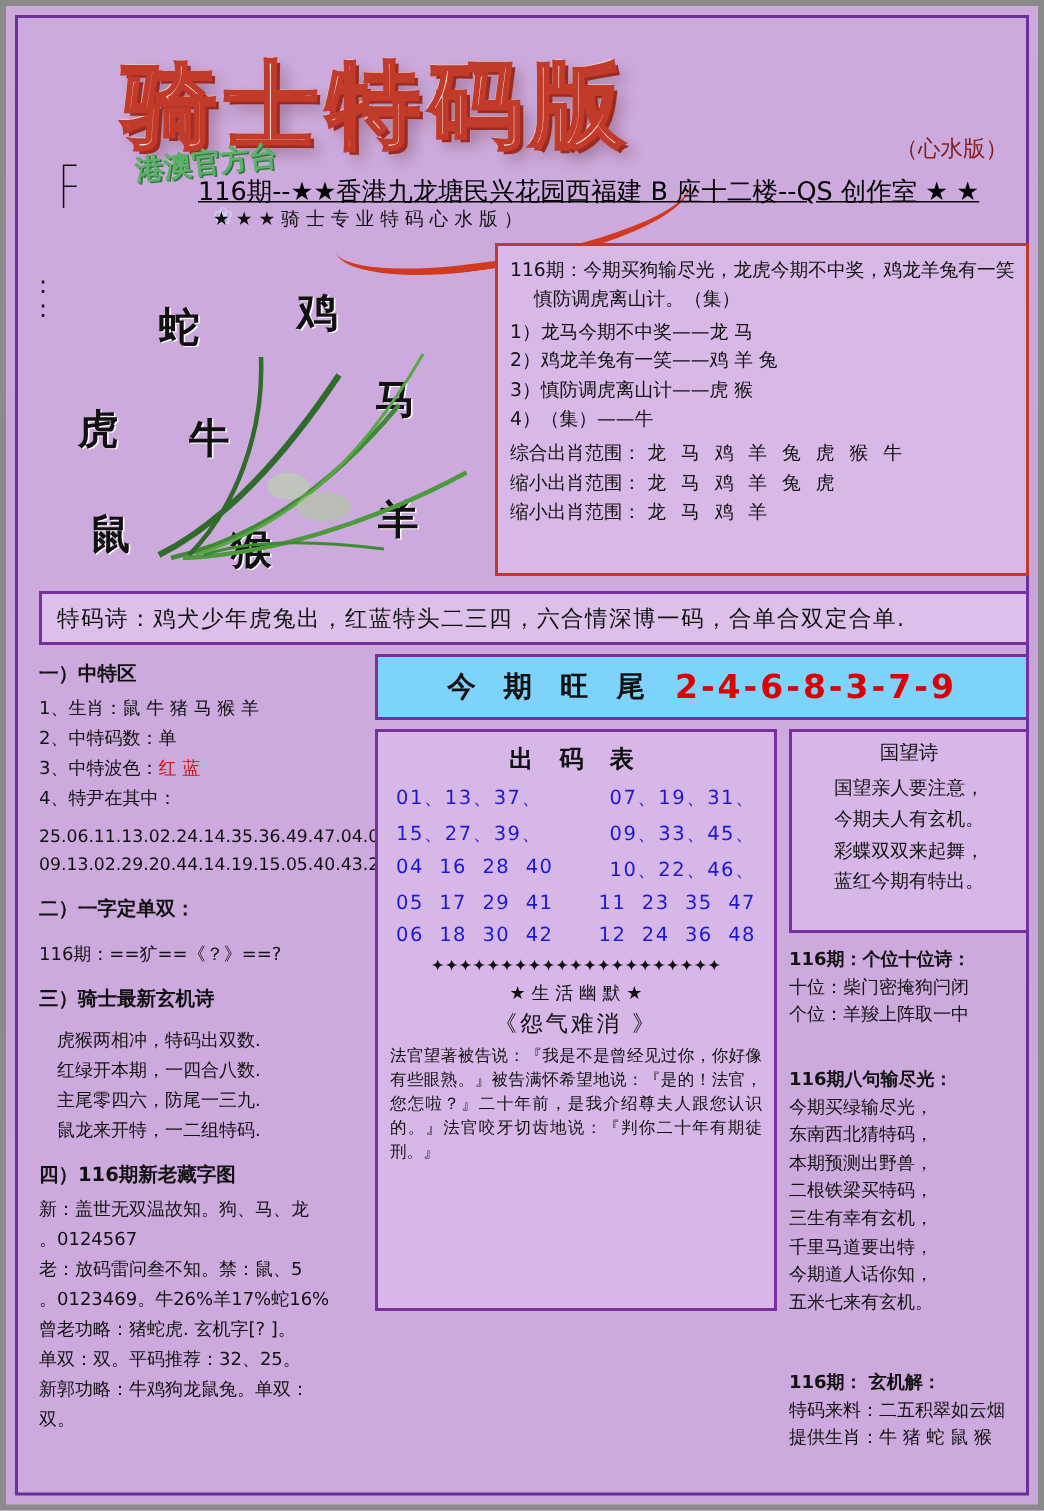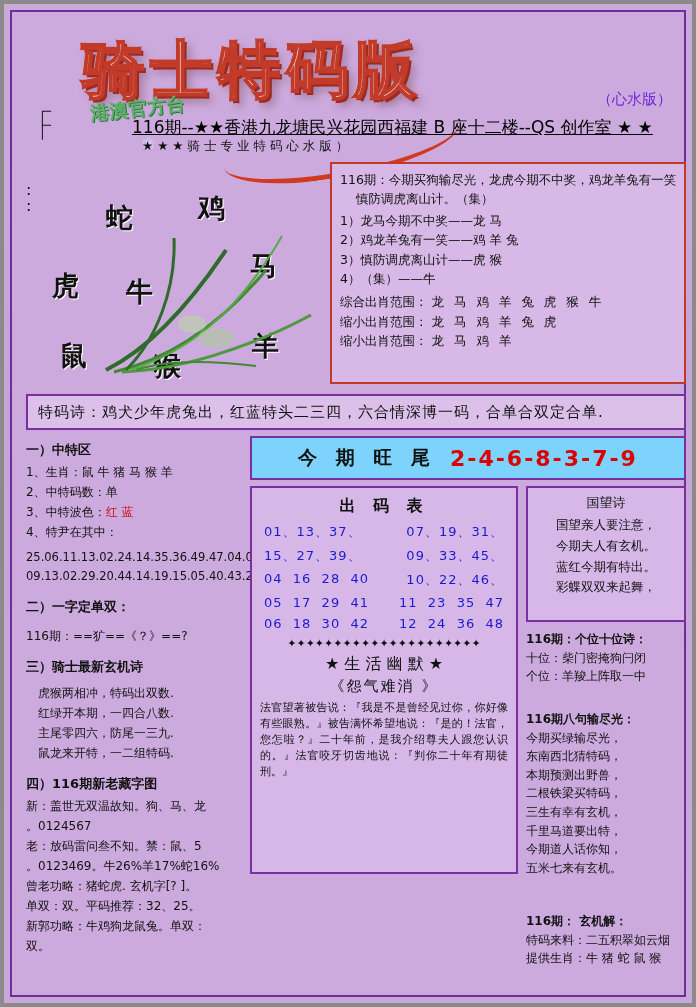--- a/index.html
+++ b/index.html
@@ -34,21 +34,21 @@
        6px 6px 10px rgba(60,10,10,.35);
   }
   .title-sub-script{
     position:absolute;left:68px;top:78px;
     font-size:19px;color:#5fb06a;font-weight:bold;
     transform:rotate(-6deg);
     text-shadow:1px 1px 0 #2c7a3a;
   }
   .heart-ver{
     position:absolute;right:14px;top:72px;
-    font-size:15px;color:#6d28d9;
+    font-size:15px;color:#7f1d1d;
   }
   .red-swoosh{
     position:absolute;left:210px;top:100px;width:240px;height:60px;
     border-bottom:5px solid #d23a1f;
     border-radius:0 0 60% 40%;
     transform:rotate(-8deg);
     pointer-events:none;
   }
   .issue-line{
     position:absolute;left:120px;top:104px;width:540px;height:20px;
@@ -122,21 +122,21 @@
     margin:2px 0 6px;text-align:center;font-size:16px;color:#111;letter-spacing:6px;
   }
   .numgrid{padding:0 6px;}
   .numrow{
     display:flex;justify-content:space-between;
     font-size:13px;color:#1a1ad1;margin:6px 2px;letter-spacing:1px;
   }
   .numrow span{white-space:pre;}
   .dots{font-size:11px;color:#111;text-align:center;margin:6px 0 2px;letter-spacing:0px;}
   .humor-h{
-    text-align:center;font-size:16px;color:#111;margin:4px 0 2px;
+    text-align:center;font-size:12px;color:#111;margin:4px 0 2px;
   }
   .humor-t{
     text-align:center;font-size:15px;color:#111;margin:2px 0 4px;letter-spacing:2px;
   }
   .humor-body{
     font-size:11px;color:#111;line-height:1.45;text-align:justify;padding:0 4px;
   }
   
   .rbox1{
     position:absolute;left:514px;top:474px;width:160px;height:136px;
@@ -280,22 +280,22 @@
     <div class="dots">✦✦✦✦✦✦✦✦✦✦✦✦✦✦✦✦✦✦✦✦✦</div>
     <div class="humor-h">★ 生 活 幽 默 ★</div>
     <div class="humor-t">《怨气难消 》</div>
     <div class="humor-body">法官望著被告说：『我是不是曾经见过你，你好像有些眼熟。』被告满怀希望地说：『是的！法官，您怎啦？』二十年前，是我介绍尊夫人跟您认识的。』法官咬牙切齿地说：『判你二十年有期徒刑。』</div>
   </div>
 
   <div class="rbox1">
     <div class="h">国望诗</div>
     <div>国望亲人要注意，</div>
     <div>今期夫人有玄机。</div>
+    <div>彩蝶双双来起舞，</div>
     <div>蓝红今期有特出。</div>
-    <div>彩蝶双双来起舞，</div>
   </div>
 
   <div class="rblock b1">
     <div class="hh">116期：个位十位诗：</div>
     <div>十位：柴门密掩狗闩闭</div>
     <div>个位：羊羧上阵取一中</div>
   </div>
 
   <div class="rblock b2">
     <div class="hh">116期八句输尽光：</div>

